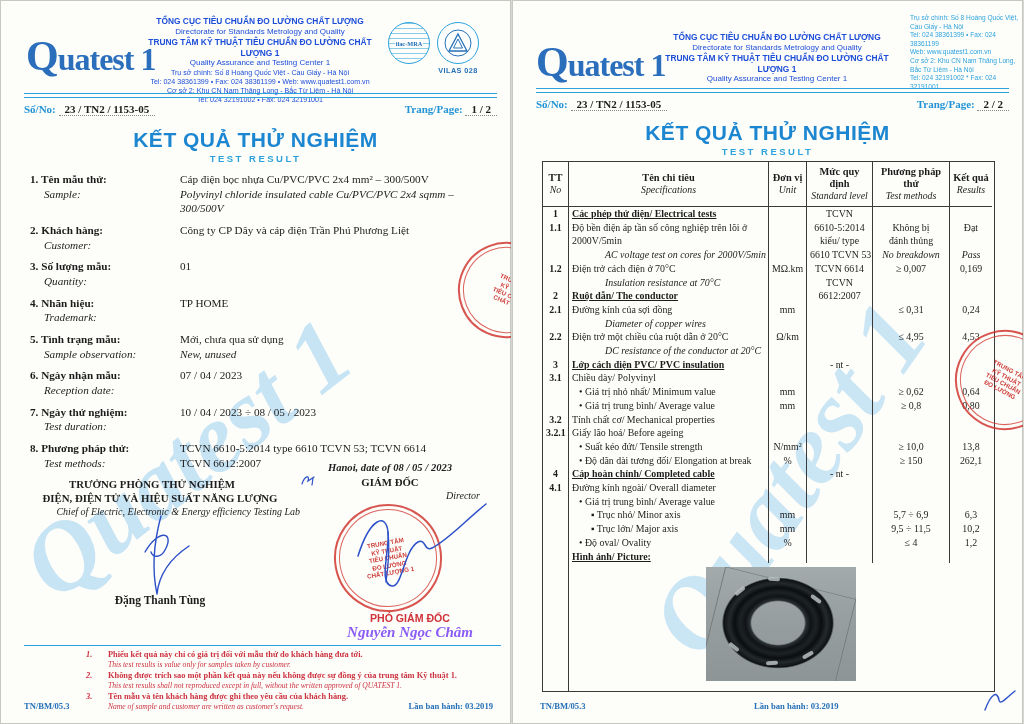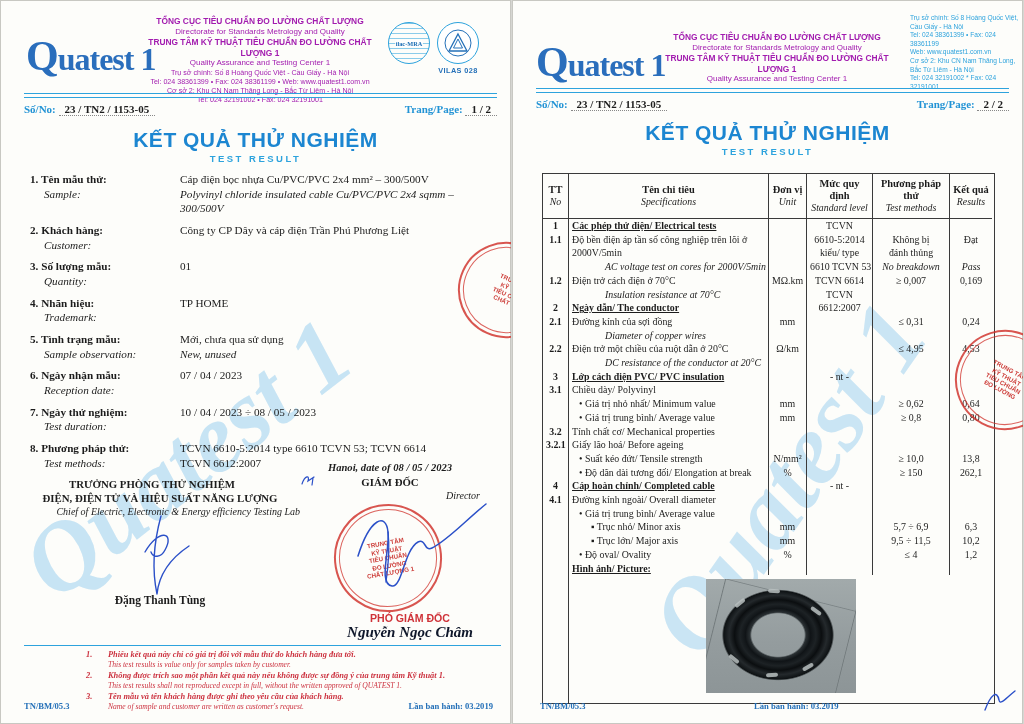--- a/index.html
+++ b/index.html
@@ -15,21 +15,21 @@
   .watermark{position:absolute;font-style:italic;font-weight:bold;white-space:nowrap;
              font-family:"Liberation Serif","DejaVu Serif",serif;pointer-events:none;z-index:1;}
   #wm-left{font-size:98px;color:rgba(125,192,235,.42);left:-30px;top:330px;width:620px;
            transform:rotate(-38deg);transform-origin:50% 50%;}
   #wm-right{font-size:102px;color:rgba(140,200,238,.45);left:30px;top:330px;width:620px;
             transform:rotate(-55deg);transform-origin:50% 50%;}
   .content{position:absolute;inset:0;z-index:2;}
   
   .logo-text{font-weight:bold;color:#2a6ebc;font-size:32px;letter-spacing:-1px;}
   .logo-text::first-letter{font-size:42px;}
-  .h-center{color:#a21caf;text-align:center;line-height:10.5px;}
+  .h-center{color:#1d4ed8;text-align:center;line-height:10.5px;}
   .h-vn{font-weight:bold;font-size:8.4px;}
   .h-en{font-size:8px;}
   .h-small{font-size:7.1px;line-height:9.3px;}
   .rule2{border-top:1.4px solid #2da3dd;border-bottom:1.4px solid #2da3dd;height:3px;}
   .circle-logo{width:40px;height:40px;border-radius:50%;border:1.6px solid #2da3dd;
                display:flex;align-items:center;justify-content:center;position:relative;
                background:repeating-linear-gradient(0deg,rgba(45,163,221,0) 0 4px,rgba(45,163,221,.55) 4px 5px);}
   .circle-logo.plain{background:#fff;}
   .ilac-label{font-size:6.3px;font-weight:bold;color:#1f6fb5;background:rgba(255,255,255,.85);
               padding:0 1px;border-radius:2px;}
@@ -46,30 +46,30 @@
   .item-en{font-style:italic;padding-left:14px;}
   .item-values{flex:1;}
   .item-ven{ }
   .item-ven.it{font-style:italic;}
   
   .sig-title{font-weight:bold;font-size:10.8px;text-align:center;line-height:13.5px;}
   .sig-en{font-style:italic;font-size:10px;text-align:right;}
   .sig-name{font-weight:bold;font-size:11.5px;text-align:center;}
   .date-line{font-style:italic;font-weight:bold;font-size:10.6px;text-align:center;}
   .deputy-title{font-weight:bold;font-size:10.6px;text-align:center;color:#cf3238;font-family:"Liberation Sans","DejaVu Sans",sans-serif;}
-  .deputy-name{font-style:italic;font-weight:bold;font-size:15px;text-align:center;color:#0f172a;}
+  .deputy-name{font-style:italic;font-weight:bold;font-size:15px;text-align:center;color:#8b5cf6;}
   .stamp{border-radius:50%;border:2.4px solid rgba(208,48,42,.82);position:absolute;
          display:flex;align-items:center;justify-content:center;z-index:4;}
   .stamp::before{content:"";position:absolute;inset:3px;border-radius:50%;border:1px solid rgba(208,48,42,.75);}
   .stamp-inner{color:rgba(200,40,36,.9);font-size:6.2px;font-weight:bold;text-align:center;line-height:7.4px;
                font-family:"Liberation Sans","DejaVu Sans",sans-serif;}
   
   .note{display:flex;color:#cc3340;margin-bottom:2.5px;}
   .note-num{width:22px;flex:none;font-style:italic;font-size:8.4px;font-weight:bold;}
-  .note-vn{font-style:italic;font-weight:bold;font-size:8.4px;line-height:9.6px;}
+  .note-vn{font-weight:bold;font-size:8.4px;line-height:9.6px;}
   .note-en{font-style:italic;font-size:7.6px;line-height:9px;}
   .blue-small{color:#2470b8;font-size:8.6px;font-weight:bold;}
   
   .addr{color:#2da3dd;font-size:6.6px;line-height:8.6px;}
   
   .ttable{border:1.5px solid #3a3a3a;background:transparent;}
   .trow{display:grid;grid-template-columns:26px 200px 38px 66px 77px 42px;}
   .tcell{border-right:1px solid #3a3a3a;padding:0 3px;overflow:hidden;white-space:nowrap;}
   .tcell:last-child{border-right:none;}
   .th{border-bottom:1px solid #3a3a3a;display:flex;flex-direction:column;align-items:center;justify-content:center;
@@ -303,21 +303,21 @@
     <div class="abs rule2" style="left:24px;right:14px;top:88px;"></div>
     <div class="abs info-row" style="left:24px;right:14px;top:98px;">
       <span><span class="info-label">Số/No:</span>
             <span class="info-value">23 / TN2 / 1153-05</span></span>
       <span><span class="info-label">Trang/Page:</span>
             <span class="info-value">2 / 2</span></span>
     </div>
     <div class="abs title-vn sans" style="left:0;right:0;top:121px;">KẾT QUẢ THỬ NGHIỆM</div>
     <div class="abs title-en sans" style="left:0;right:0;top:146px;">TEST RESULT</div>
 
-    <div class="abs ttable" id="rp-table" style="left:30px;top:161px;width:451px;margin-top:12px;">
+    <div class="abs ttable" id="rp-table" style="left:30px;top:161px;width:451px;">
         <div class="trow">
           <div class="tcell th">
             <div class="th-vn">TT</div>
             <div class="th-en">No</div>
           </div>
           <div class="tcell th">
             <div class="th-vn">Tên chi tiêu</div>
             <div class="th-en">Specifications</div>
           </div>
           <div class="tcell th">
@@ -380,21 +380,21 @@
         <div class="trow tline">
           <div class="tcell c-no">&nbsp;</div>
           <div class="tcell c-name ind1">Insulation resistance at 70°C</div>
           <div class="tcell c-center">&nbsp;</div>
           <div class="tcell c-center">TCVN</div>
           <div class="tcell c-center">&nbsp;</div>
           <div class="tcell c-center">&nbsp;</div>
         </div>
         <div class="trow tline">
           <div class="tcell c-no">2</div>
-          <div class="tcell c-name b">Ngày dẫn/ The conductor</div>
+          <div class="tcell c-name b">Ruột dẫn/ The conductor</div>
           <div class="tcell c-center">&nbsp;</div>
           <div class="tcell c-center">6612:2007</div>
           <div class="tcell c-center">&nbsp;</div>
           <div class="tcell c-center">&nbsp;</div>
         </div>
         <div class="trow tline">
           <div class="tcell c-no">2.1</div>
           <div class="tcell c-name">Đường kính của sợi đồng</div>
           <div class="tcell c-center">mm</div>
           <div class="tcell c-center">&nbsp;</div>

